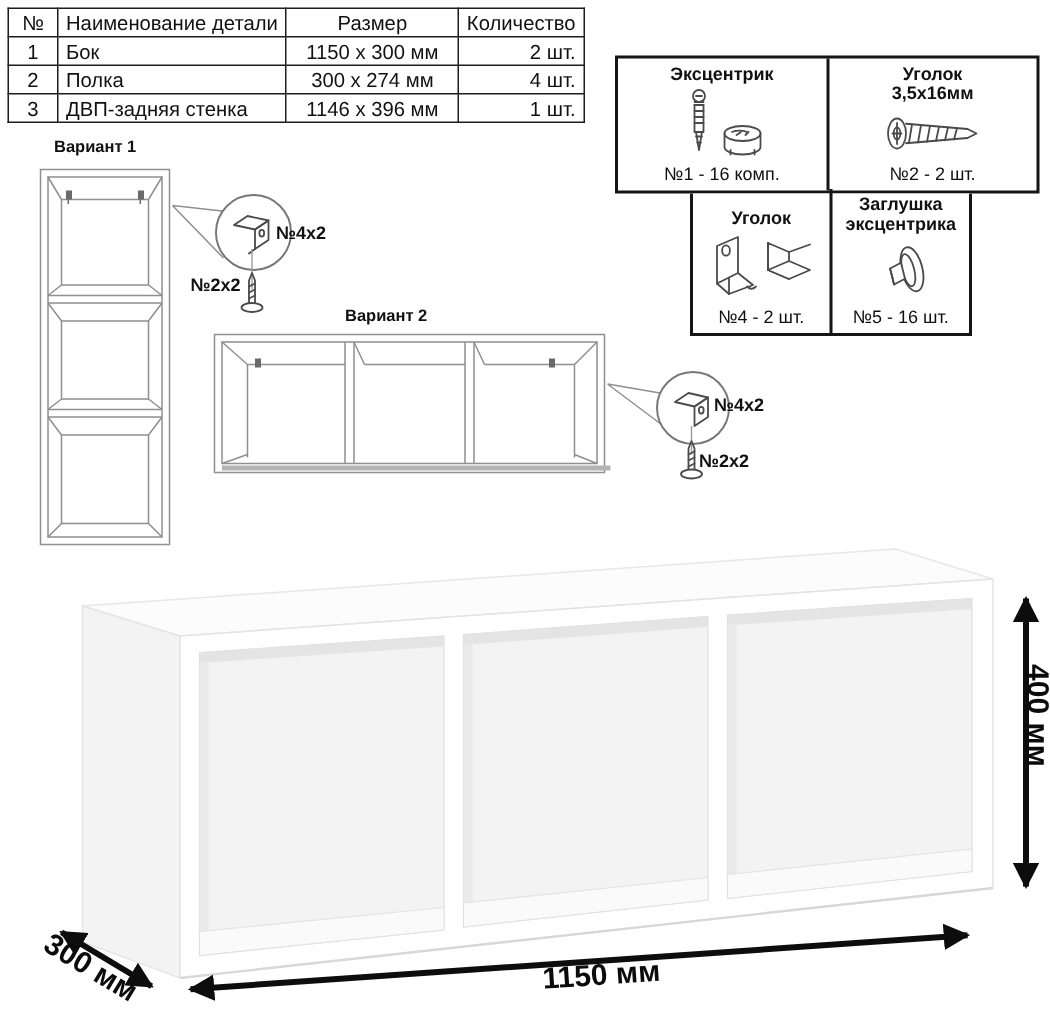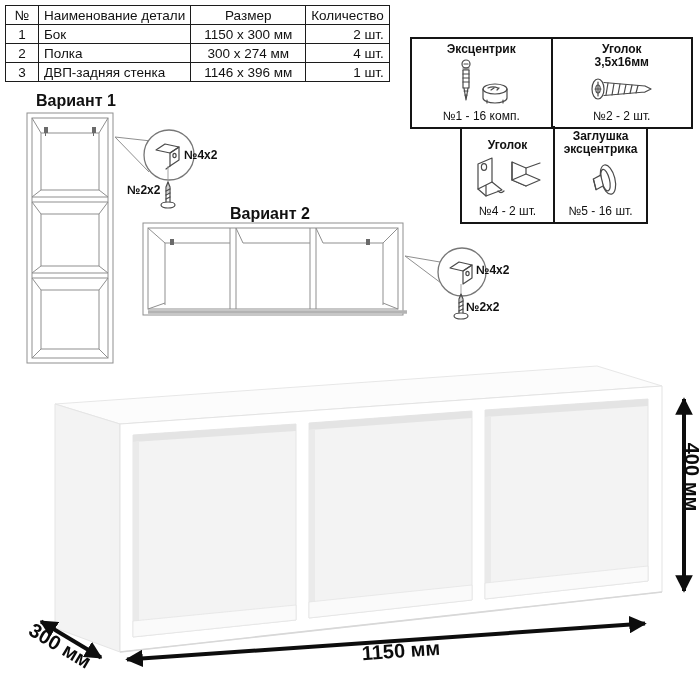--- a/index.html
+++ b/index.html
@@ -15,21 +15,21 @@
   .col-qty{width:72px;text-align:right;}
   
   .hw-row{position:absolute;display:flex;border:2px solid #151515;background:#fff;box-sizing:border-box;}
   .hw-row2{border-top:none;}
   .hw-cell{flex:1 1 0;display:flex;flex-direction:column;align-items:center;box-sizing:border-box;min-width:0;}
   .hw-cell + .hw-cell{border-left:2px solid #151515;}
   .hw-title{font-size:12px;font-weight:bold;line-height:13px;text-align:center;padding-top:4px;}
   .hw-icon{flex:1;display:flex;align-items:center;justify-content:center;}
   .hw-count{font-size:12px;font-weight:normal;padding-bottom:4px;white-space:nowrap;}
   
-  .v-label{position:absolute;font-size:16px;font-weight:bold;}
+  .v-label{position:absolute;font-size:11px;font-weight:bold;}
   .callout-label{position:absolute;font-size:12px;font-weight:bold;white-space:nowrap;}
   .dim-label{position:absolute;font-size:20px;font-weight:bold;color:#0b0b0b;white-space:nowrap;
              transform:translate(-50%,-50%) rotate(var(--r,0deg));}
   #diagram{position:absolute;left:0;top:0;}
   .thin{stroke:#8f8f8f;stroke-width:1;fill:none;}
   .ico{stroke:#4a4a4a;stroke-width:1.2;fill:none;stroke-linejoin:round;stroke-linecap:round;}
 </style>
 </head>
 <body>
 

